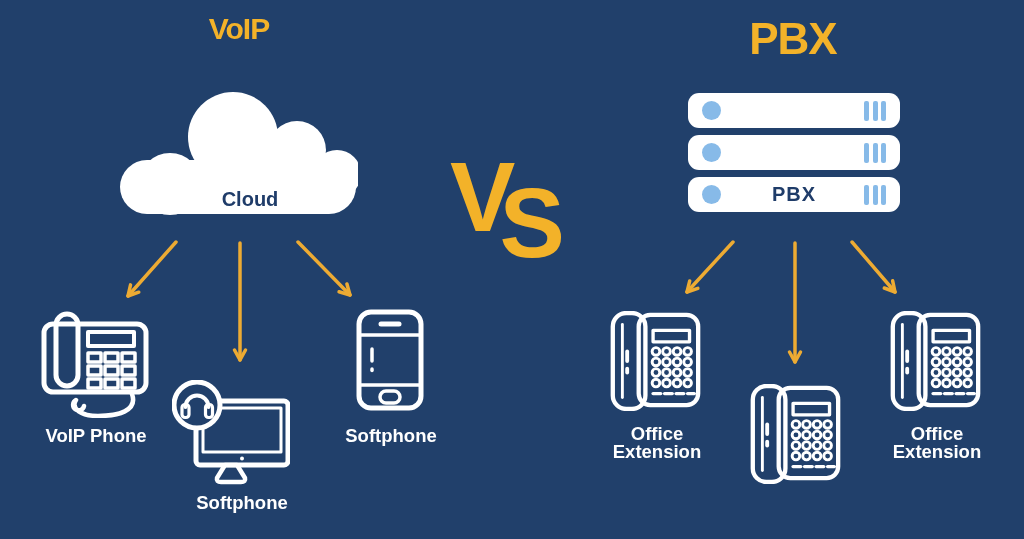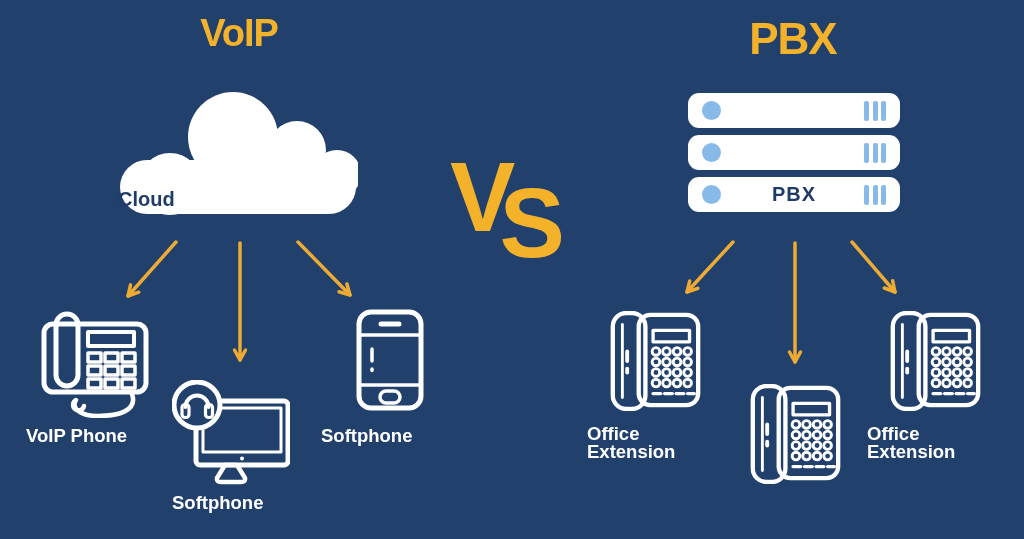--- a/index.html
+++ b/index.html
@@ -5,44 +5,44 @@
   html,body{margin:0;padding:0;background:#10203f;}
   .canvas{
     position:relative;width:1024px;height:539px;overflow:hidden;
     background:#21406B;
     font-family:"Liberation Sans", sans-serif;
   }
   .abs{position:absolute;}
   .title{
     color:#F3B229;font-weight:bold;text-align:center;letter-spacing:-1px;
   }
-  .title-voip{left:139px;top:12px;width:200px;font-size:38px;}
+  .title-voip{left:139px;top:12px;width:200px;font-size:30px;}
   .title-pbx{left:693px;top:14px;width:200px;font-size:44px;}
   .vs{left:450px;top:148px;color:#F3B229;font-weight:bold;font-size:98px;line-height:1;text-align:right;}
   .vs .vs-s{display:inline-block;margin-left:-16px;transform:translateY(26px);}
   .cloud{left:118px;top:92px;width:240px;height:125px;}
   .cloud svg{position:absolute;left:0;top:0;}
   .cloud-label{
-    position:absolute;left:0;top:96px;width:240px;
+    position:absolute;left:12px;top:96px;width:240px;text-align:center;
     color:#1F3C69;font-weight:bold;font-size:20px;
   }
   .rack{left:688px;top:93px;width:212px;display:flex;flex-direction:column;gap:7px;}
   .rack-row{
     position:relative;height:35px;background:#FFFFFF;border-radius:11px;
     display:flex;align-items:center;padding:0 14px;box-sizing:border-box;
   }
   .rack-dot{width:19px;height:19px;border-radius:50%;background:#87BAE8;}
   .rack-bars{margin-left:auto;display:flex;gap:3.5px;}
   .rack-bar{width:5px;height:20px;border-radius:2px;background:#87BAE8;}
   .rack-label{
     position:absolute;left:0;right:0;text-align:center;
     color:#1F3C69;font-weight:bold;font-size:20px;letter-spacing:1px;
   }
   .dev-label{
-    color:#FFFFFF;font-weight:bold;font-size:18.5px;line-height:16px;
+    color:#FFFFFF;font-weight:bold;font-size:18.5px;text-align:center;line-height:16px;
   }
   .dev-label .line{display:block;margin-bottom:2px;}
   .icon-stroke{stroke:#FFFFFF;fill:none;stroke-linecap:round;stroke-linejoin:round;}
 </style>
 </head>
 <body>
 
 <div class="canvas">
 
   <svg class="abs" style="left:0;top:0;" width="1024" height="539" viewBox="0 0 1024 539">

